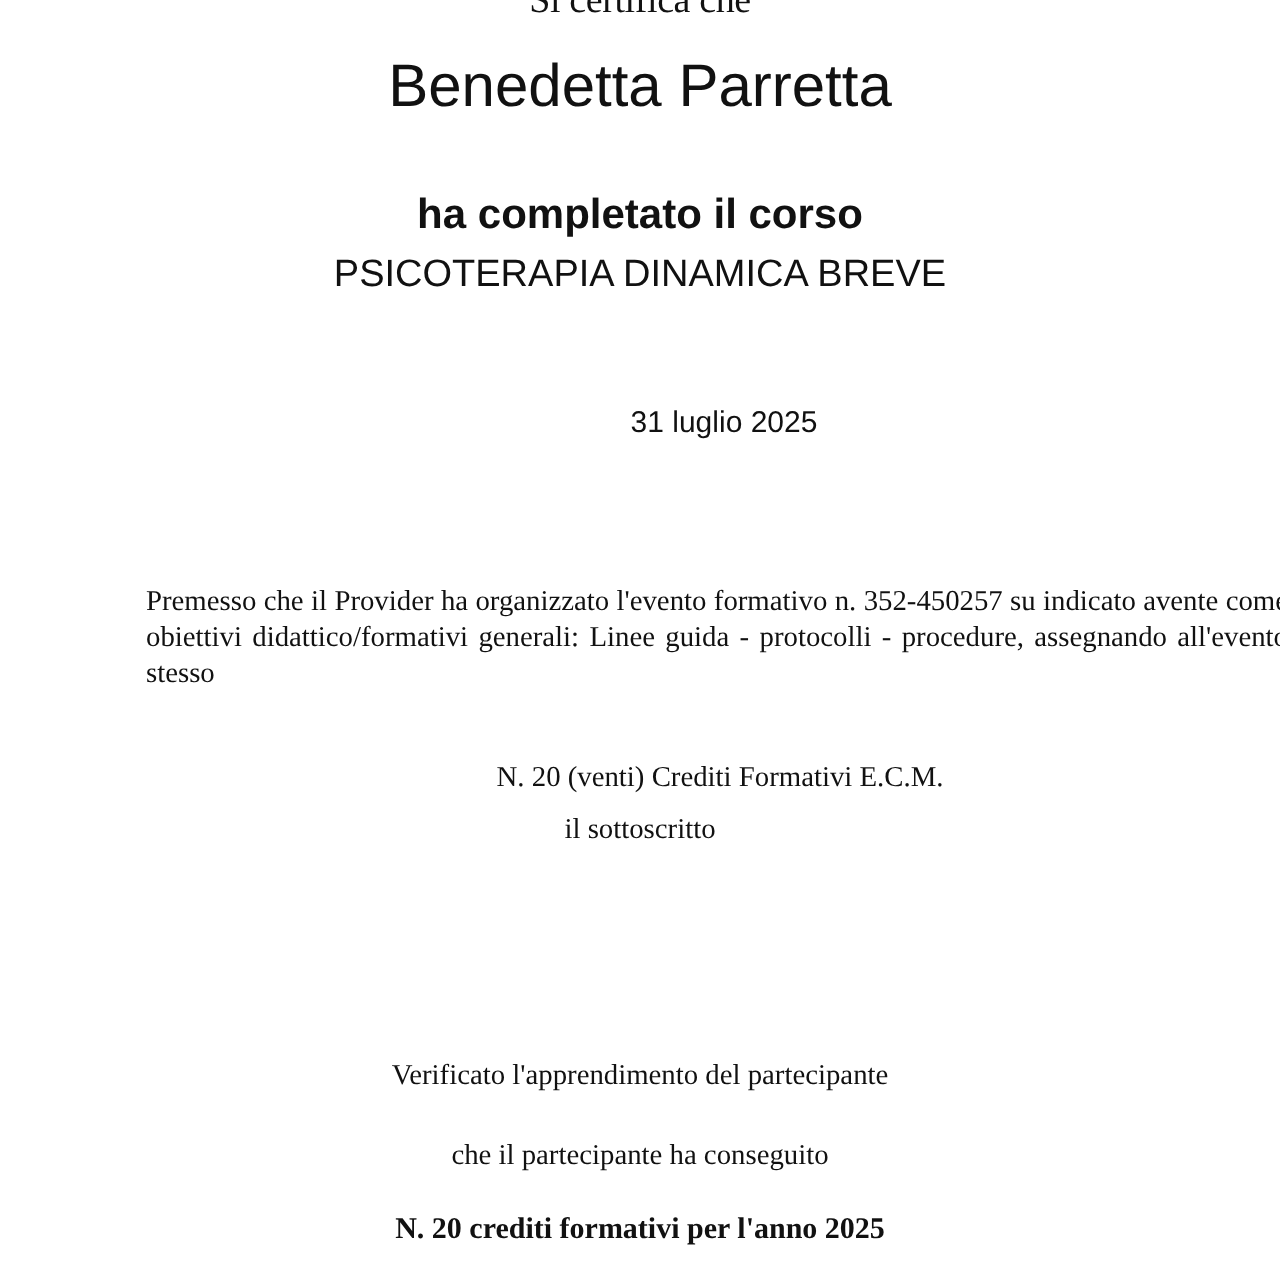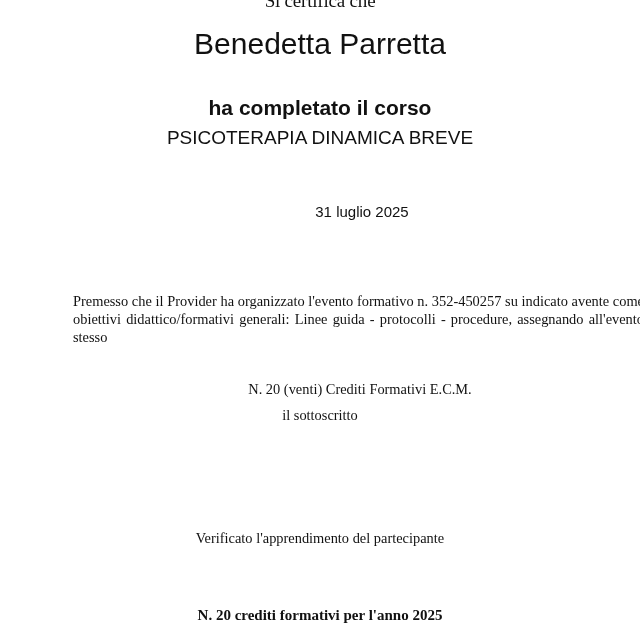--- a/index.html
+++ b/index.html
@@ -104,16 +104,17 @@
   <div class="para p2">Premesso che il Provider ha organizzato l'evento formativo n. 352-450257 su indicato avente come obiettivi didattico/formativi generali: Linee guida - protocolli - procedure, assegnando all'evento stesso</div>
 
   <div class="abs center-line l-credits">N. 20 (venti) Crediti Formativi E.C.M.</div>
 
   <div class="abs center-line l-sottoscritto">il sottoscritto</div>
 
 
   <div class="abs center-line l-verificato">Verificato l'apprendimento del partecipante</div>
 
 
+  <div class="abs center-line l-conseguito">che il partecipante ha conseguito</div>
 
   <div class="abs center-line l-final">N. 20 crediti formativi per l'anno 2025</div>
 
 </div>
 
 </body></html>

